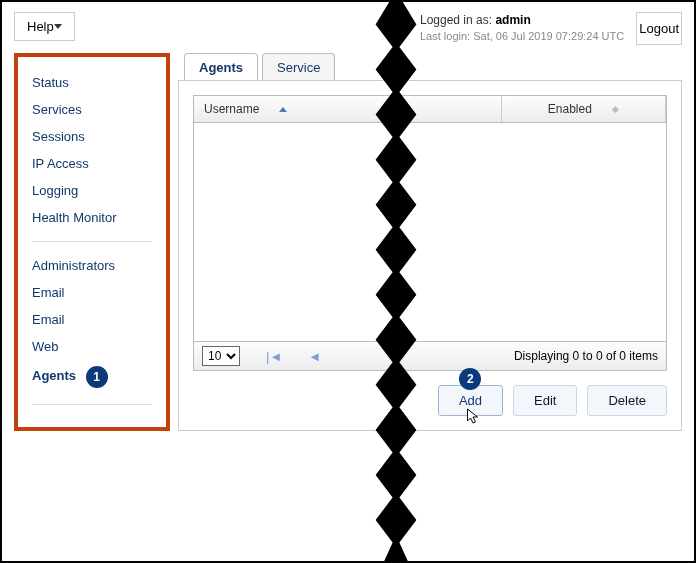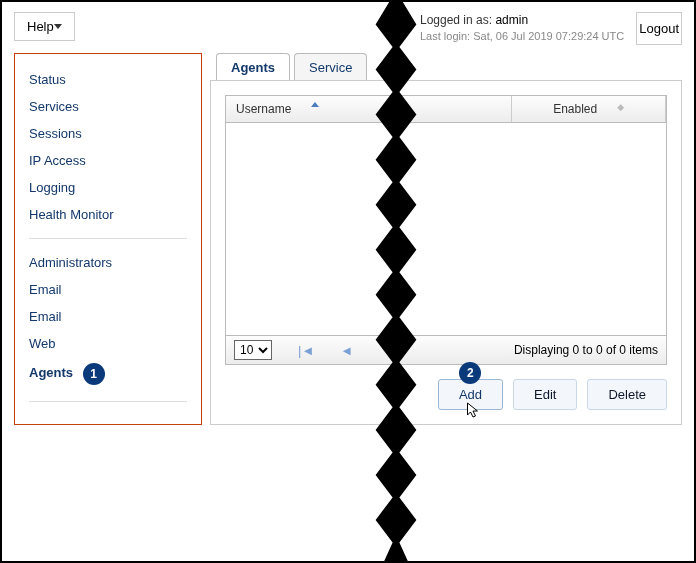--- a/index.html
+++ b/index.html
@@ -4,37 +4,37 @@
 <style>
 *{box-sizing:border-box;margin:0;padding:0;font-family:Arial,Helvetica,sans-serif}
 body{background:#fff}
 .page{width:696px;height:563px;border:2px solid #000;position:relative;background:#fff;overflow:hidden}
 .topbar{display:flex;justify-content:space-between;align-items:flex-start;padding:10px 12px 8px}
 .help-btn{border:1px solid #ccc;padding:6px 12px;font-size:13px;display:flex;align-items:center;cursor:pointer;background:#fff}
 .help-btn .caret{width:0;height:0;border-left:4px solid transparent;border-right:4px solid transparent;border-top:5px solid #333}
 .login-block{display:flex;align-items:flex-start;gap:12px}
 .login-info{font-size:12px;line-height:1.4}
 .login-info .lbl{color:#333}
-.login-info .usr{font-weight:normal}
+.login-info .usr{font-weight:bold}
 .login-info .last{color:#888;font-size:11px}
 .logout-btn{border:1px solid #ccc;padding:8px 2px;font-size:13px;background:#fff;cursor:pointer}
 .body-row{display:flex;gap:8px;padding:0 12px 12px}
-.sidebar{width:188px;border:1px solid #c2410c;padding:12px 14px}
+.sidebar{width:156px;border:4px solid #c2410c;padding:12px 14px}
 .sidebar a{display:block;color:#13386b;text-decoration:none;font-size:13px;padding:6px 0;cursor:pointer}
 .sidebar hr{border:none;border-top:1px solid #ddd;margin:10px 0}
 .sidebar a.active{font-weight:bold}
 .badge{display:inline-flex;width:22px;height:22px;border-radius:50%;background:#0b3a7a;color:#fff;font-size:12px;align-items:center;justify-content:center;font-weight:bold;margin-left:6px;vertical-align:middle}
 .main{flex:1;display:flex;flex-direction:column}
 .tabs{display:flex;gap:4px;margin-left:6px}
 .tab{border:1px solid #bbb;border-bottom:none;padding:6px 14px;font-size:13px;background:#f5f5f5;color:#13386b;border-top-left-radius:4px;border-top-right-radius:4px;cursor:pointer}
 .tab.active{background:#fff;font-weight:bold}
 .panel{border:1px solid #ccc;flex:1;display:flex;flex-direction:column;padding:14px;margin-top:-1px}
 .grid{border:1px solid #bbb;flex:1;display:flex;flex-direction:column;background:#fff}
 .grid-head{display:flex;background:linear-gradient(#fdfdfd,#ececec);border-bottom:1px solid #bbb}
-.grid-head .col{padding:6px 10px;font-size:12px;color:#333;display:flex;align-items:flex-start;gap:20px;border-right:1px solid #ccc}
+.grid-head .col{padding:6px 10px;font-size:12px;color:#333;display:flex;align-items:center;gap:20px;border-right:1px solid #ccc}
 .col-user{flex:2}
 .col-en{flex:1;justify-content:center}
 .sort-asc{width:0;height:0;border-left:4px solid transparent;border-right:4px solid transparent;border-bottom:5px solid #4a7bbf}
 .sort-both{color:#bbb;font-size:9px}
 .grid-body{flex:1}
 .grid-foot{display:flex;align-items:center;justify-content:space-between;border-top:1px solid #bbb;background:linear-gradient(#fdfdfd,#ececec);padding:4px 8px;font-size:12px}
 .pager{display:flex;align-items:center;gap:26px}
 .pgsize{border:1px solid #666;font-size:12px;padding:1px;background:#fff}
 .pg-btn{color:#7aa0d4;cursor:pointer;font-size:13px}
 .actions{display:flex;gap:10px;justify-content:flex-end;padding-top:14px;position:relative}

